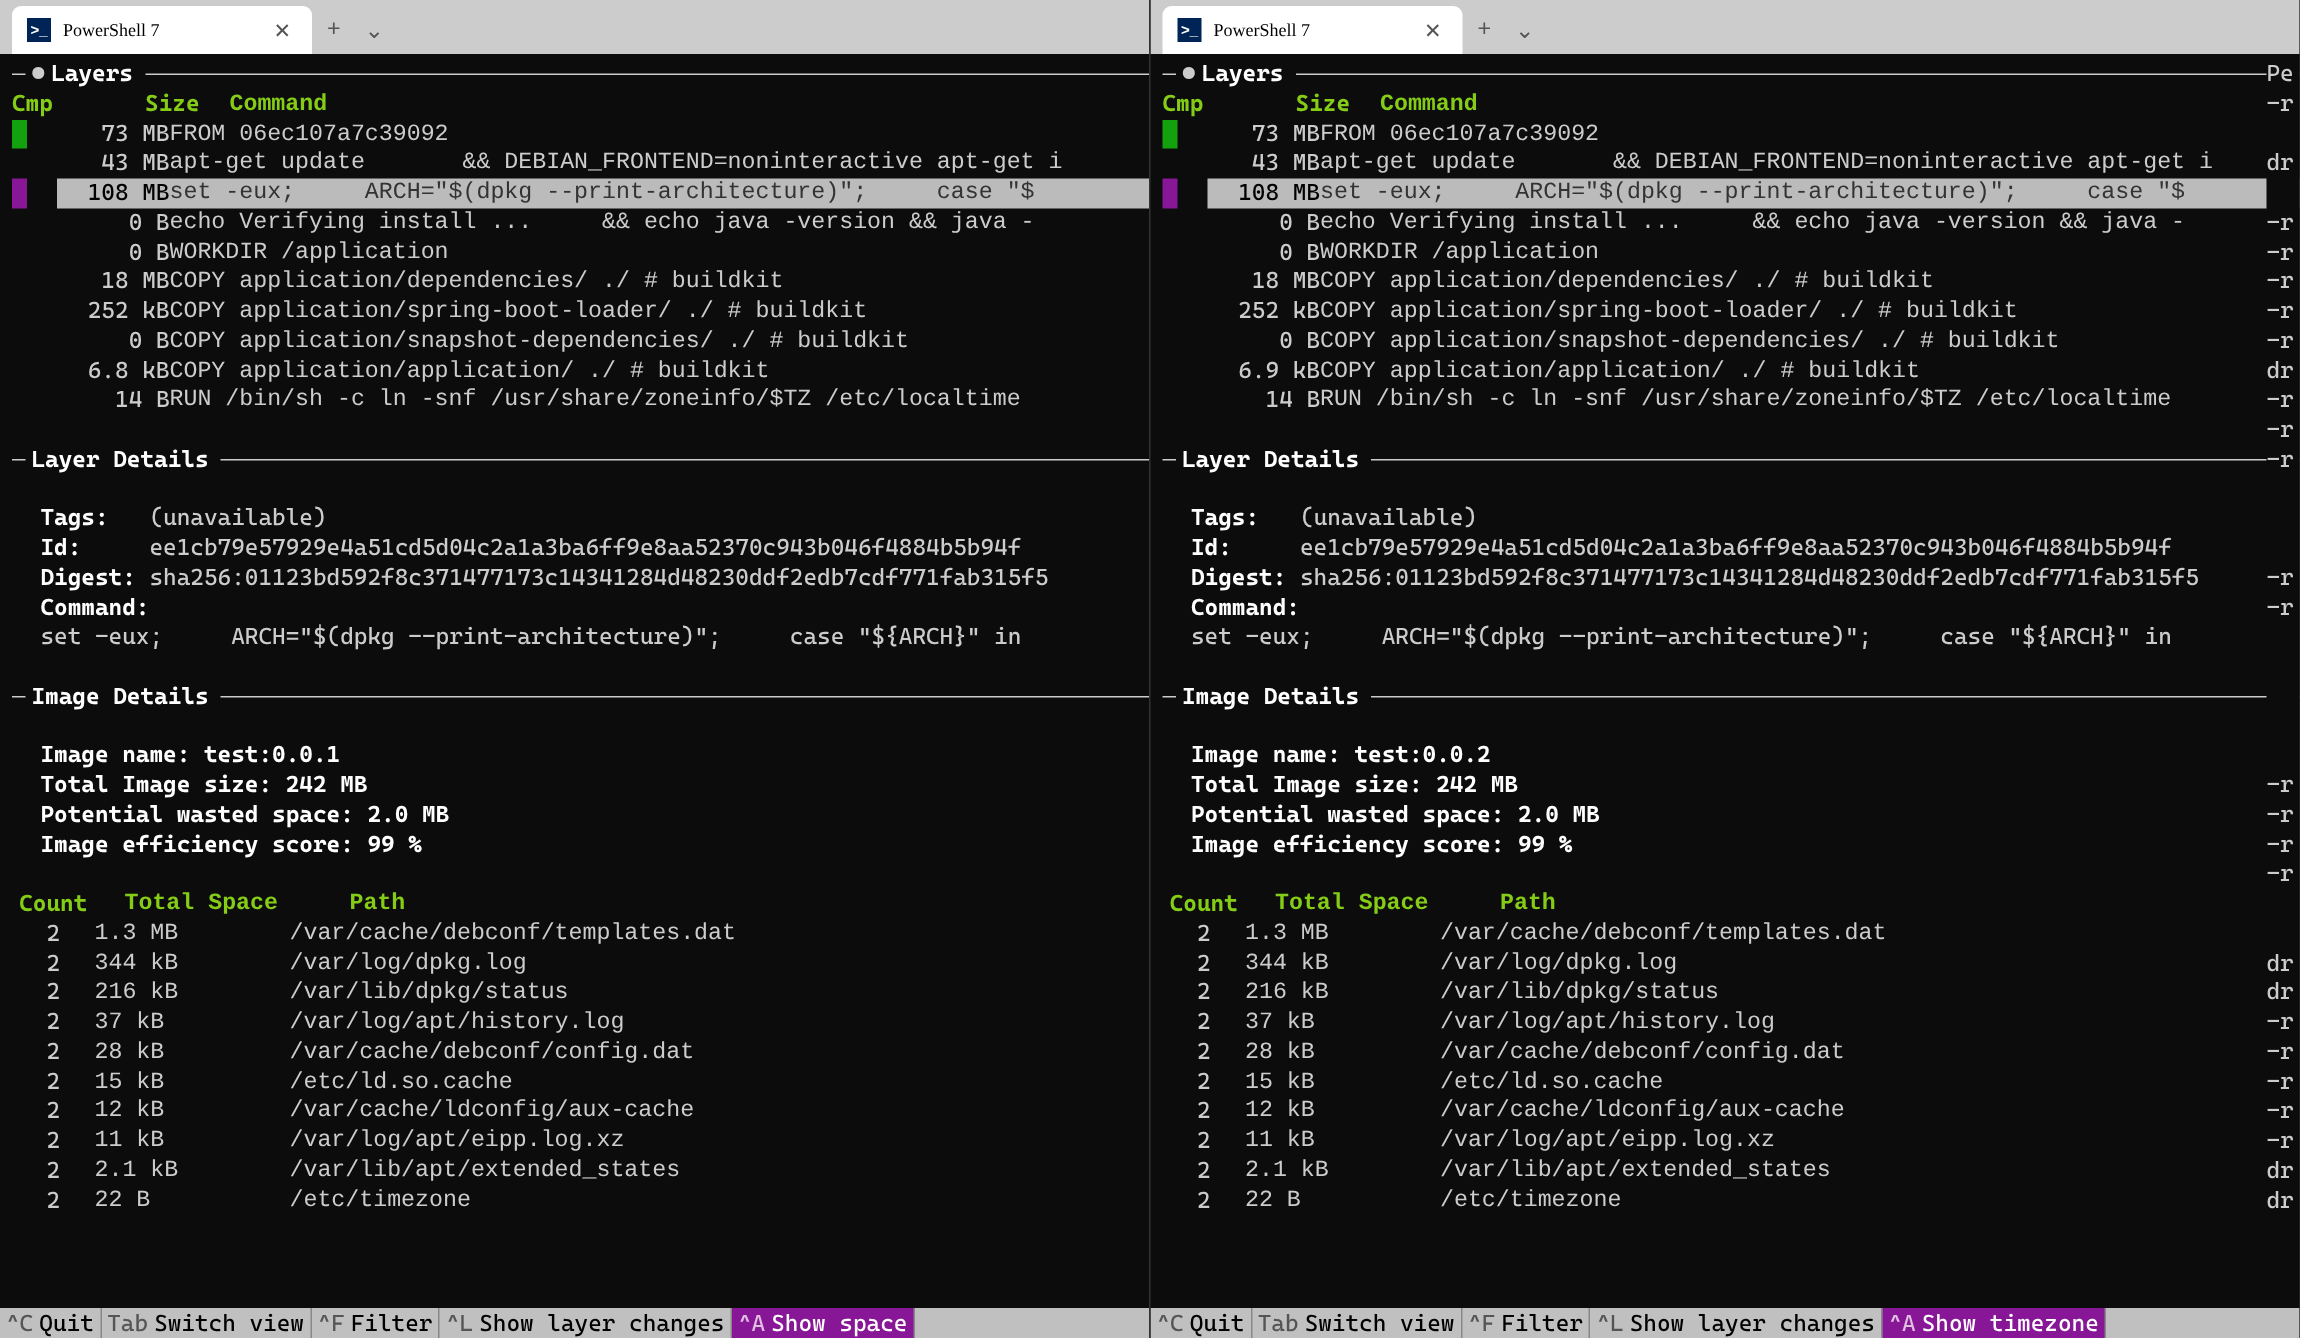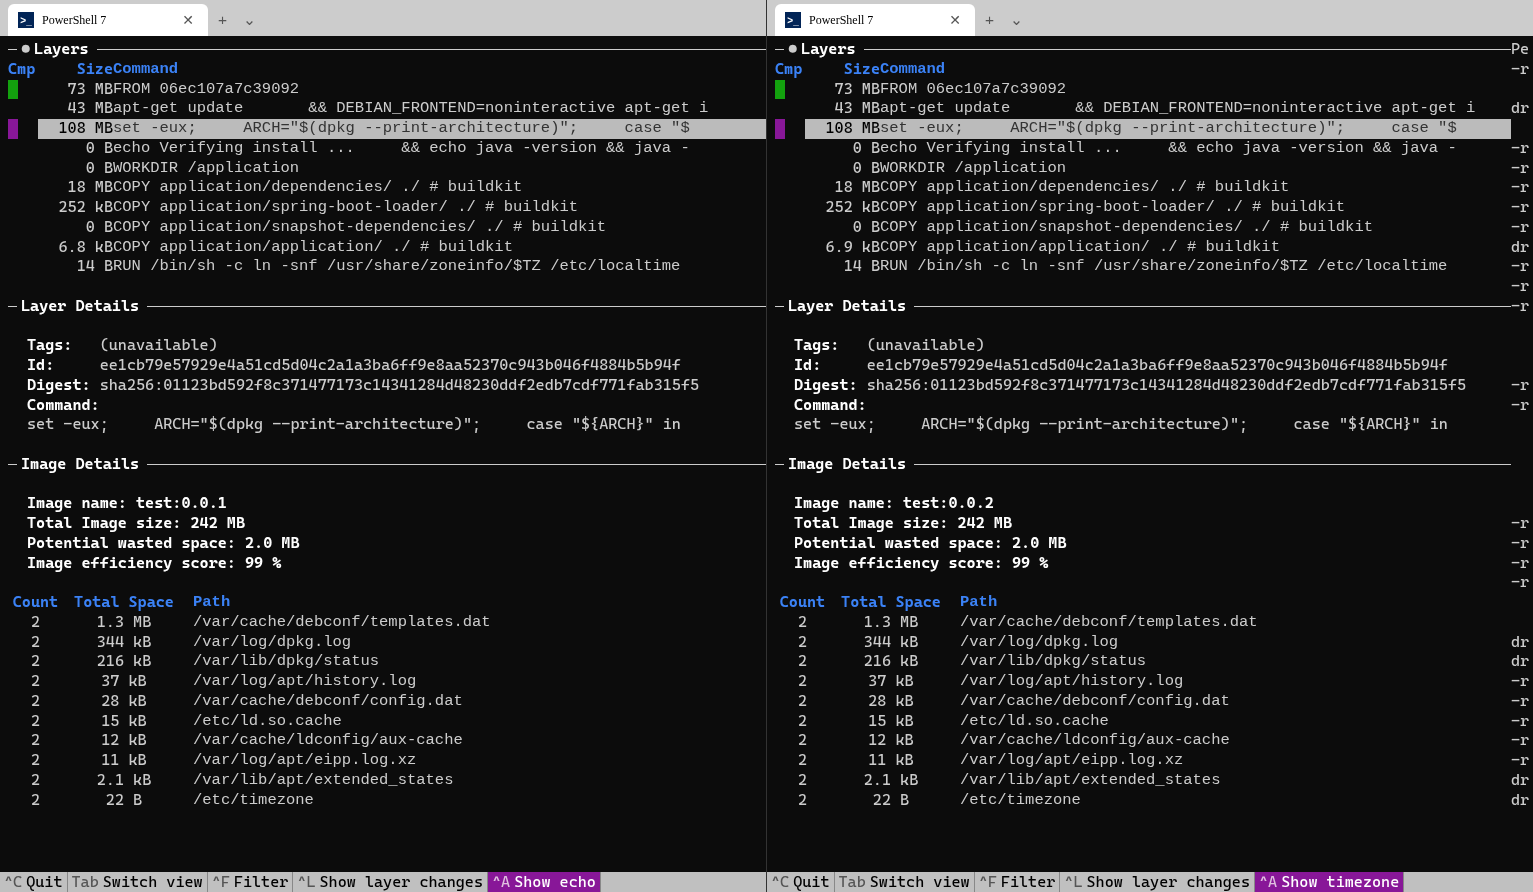--- a/index.html
+++ b/index.html
@@ -91,37 +91,37 @@
     .section-header .line-r {
       flex: 1;
       border-top: 1px solid #CCCCCC;
       margin-left: 8px;
     }
     .section-header .line-r-only {
       flex: 1;
       border-top: 1px solid #CCCCCC;
       margin-left: 8px;
     }
-    .col-header { color: #3b82f6; font-weight: bold; }
+    .col-header { color: #84cc16; font-weight: bold; gap: 20px; }
     .layer-row { display: flex; }
     .cmp-cell { width: 30px; display: inline-block; height: 19.75px; }
     .cmp-green { background: #13A10E; width: 10px; height: 19.75px; display: inline-block; }
     .cmp-purple { background: #881798; width: 10px; height: 19.75px; display: inline-block; }
     .size-cell { width: 75px; text-align: right; display: inline-block; padding-right: 0; }
     .cmd-cell { flex: 1; overflow: hidden; font-family: Liberation Mono, monospace; }
     .selected-row {
       background: #BBBBBB;
       color: #000;
     }
     .selected-row .cmd-cell { color: #333; }
     .details-line { padding-left: 0; margin-left: 19px; }
     .label-white { color: #FFFFFF; font-weight: bold; }
     .wasted-row { display: flex; }
     .count-cell { width: 55px; text-align: center; display: inline-block; }
-    .space-cell { width: 130px; text-align: center; display: inline-block; padding-right: 8px; }
+    .space-cell { width: 130px; text-align: left; display: inline-block; padding-right: 8px; font-family: Liberation Mono, monospace; }
     .path-cell { flex: 1; font-family: Liberation Mono, monospace; }
     .footer {
       height: 20px;
       background: #C0C0C0;
       color: #000;
       display: flex;
       white-space: nowrap;
       overflow: hidden;
       font-size: 15.5px;
     }
@@ -182,21 +182,21 @@
       <div class="footer-item">
         <span class="footer-key">^F</span>
         <span class="footer-label">Filter</span>
       </div>
       <div class="footer-item">
         <span class="footer-key">^L</span>
         <span class="footer-label">Show layer changes</span>
       </div>
       <div class="footer-item active">
         <span class="footer-key">^A</span>
-        <span class="footer-label">Show echo</span>
+        <span class="footer-label">Show space</span>
       </div>
     </div>
   </div>
 <div class="window" id="pane-1">
     <div class="titlebar">
     <div class="tab">
       <span class="tab-icon">&gt;_</span>
       <span class="tab-title">PowerShell 7</span>
       <span class="tab-close">✕</span>
     </div>

